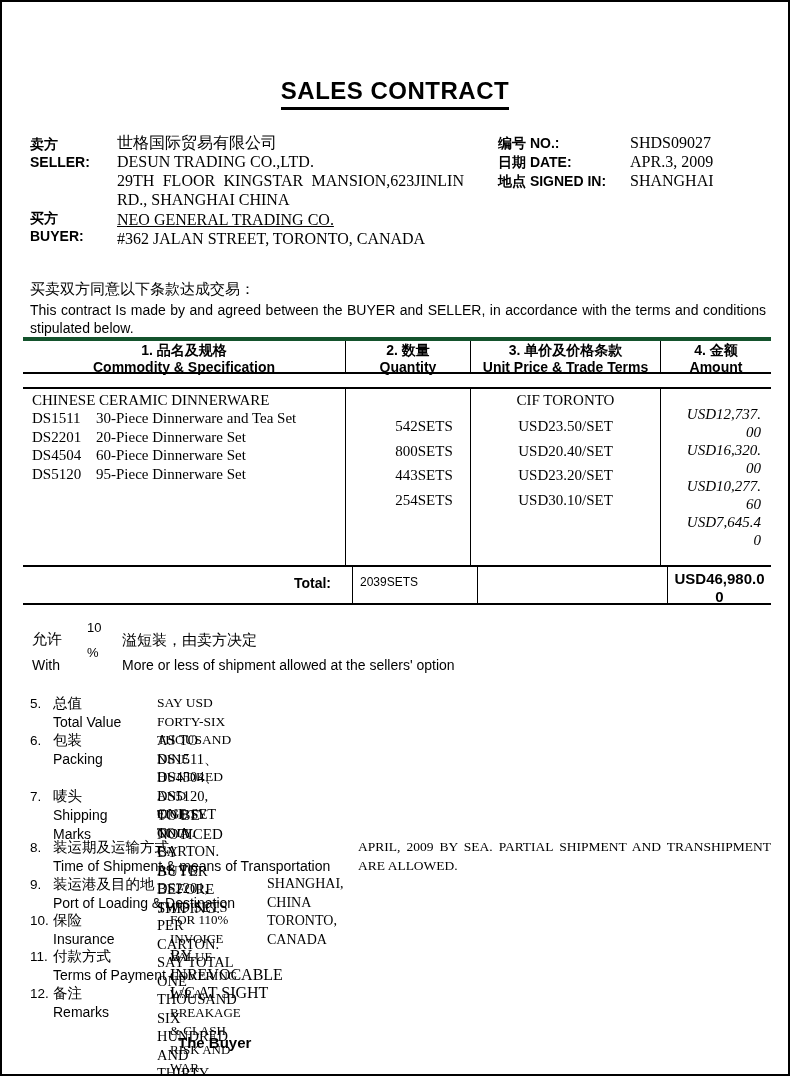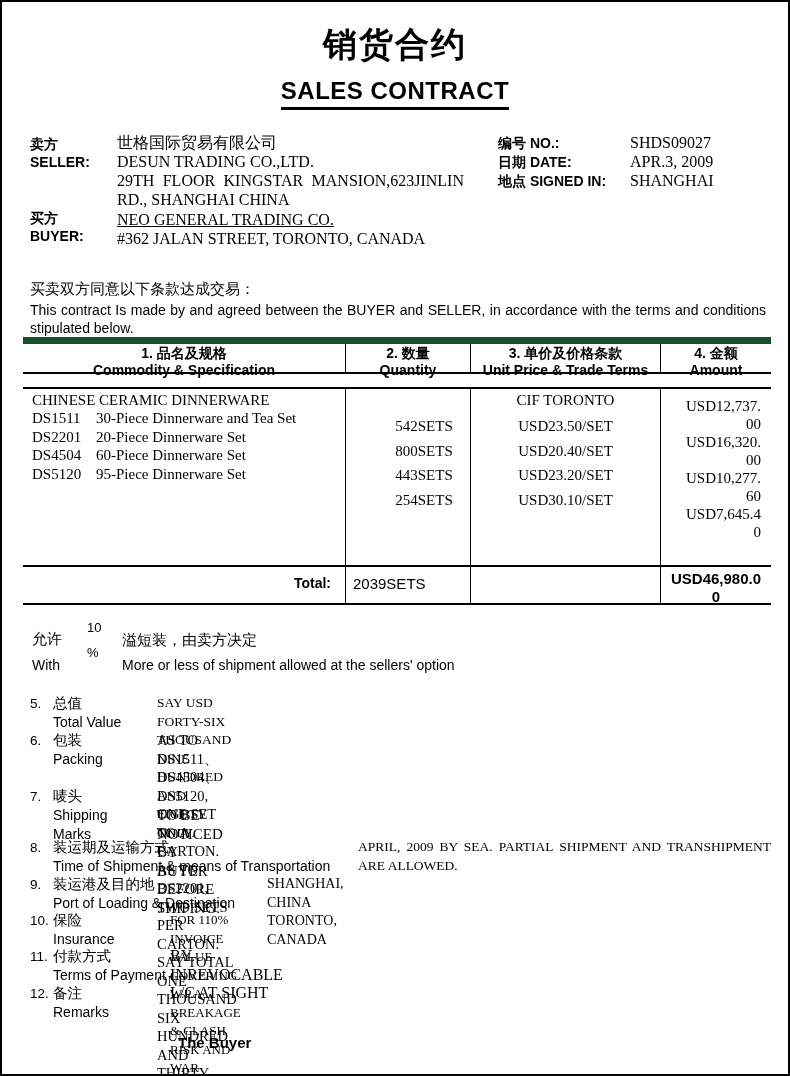--- a/index.html
+++ b/index.html
@@ -36,51 +36,51 @@
   .mrow .mv{font-size:16px;line-height:19px;}
   .m0{top:0;} .m1{top:19px;} .m2{top:38px;}
 
   
   .intro-cn{top:278px;left:28px;font-size:15px;line-height:18px;}
   .intro-en{top:299px;left:28px;width:736px;
     font:14px/18px "Liberation Sans",sans-serif;text-align:justify;}
 
   
   .tblh{top:335px;left:21px;width:748px;height:37px;display:flex;
-    border-top:7px solid #14532d;border-bottom:2px solid #000;box-sizing:border-box;}
+    border-top:4px solid #14532d;border-bottom:2px solid #000;box-sizing:border-box;}
   .hc{box-sizing:border-box;text-align:center;padding-top:1px;
     font:700 14px/16.5px "Liberation Sans",sans-serif;}
   .hc+.hc{border-left:1.5px solid #000;}
   .w1{width:322px;} .w2{width:125px;} .w3{width:190px;} .w4{width:111px;flex:1;}
 
   .tblb{top:385px;left:21px;width:748px;height:178px;display:flex;
     border-top:2px solid #000;box-sizing:border-box;}
   .bc{box-sizing:border-box;}
   .bc+.bc{border-left:1.5px solid #000;}
   .bc1{padding:2px 0 0 9px;font-size:15px;}
   .cat{line-height:18px;}
   .gitem{line-height:18.5px;}
   .gcode{display:inline-block;width:64px;}
   .bc2{text-align:center;padding-top:25px;padding-left:32px;}
   .qty{font-size:15px;line-height:24.6px;}
   .bc3{text-align:center;padding-top:2px;font-family:Liberation Serif, serif;}
   .tt{font-size:15px;line-height:18px;}
   .prices{margin-top:5px;}
   .price{font-size:15px;line-height:24.6px;}
-  .bc4{padding-top:8px;}
+  .bc4{padding-top:16px;font-style:italic;}
   .amt{width:80px;margin:0 10px 0 auto;text-align:right;
     word-break:break-all;font-size:15px;line-height:18px;}
 
   .tblt{top:563px;left:21px;width:748px;height:40px;display:flex;
     border-top:2px solid #000;border-bottom:2px solid #000;box-sizing:border-box;
     font-family:"Liberation Sans",sans-serif;}
   .tc{box-sizing:border-box;}
   .tc+.tc{border-left:1.5px solid #000;}
   .tc1{text-align:right;padding:8px 14px 0 0;font-weight:700;font-size:14px;}
-  .tc2{padding:8px 0 12px 7px;font-size:15px;}
+  .tc2{padding:8px 0 12px 7px;font-size:12px;margin-left:7px;}
   .tc4{padding-top:3px;}
   .tamt{width:94px;margin:0 auto;text-align:center;word-break:break-all;
     font-weight:700;font-size:15px;line-height:17.5px;}
 
   
   .allow{top:613px;left:28px;width:720px;height:60px;}
   .a-cn{position:absolute;left:2px;top:15px;font-size:15px;}
   .a-with{position:absolute;left:2px;top:42px;font:14px/16px "Liberation Sans",sans-serif;}
   .a-pct-num{position:absolute;left:57px;top:5px;font:13px/15px "Liberation Sans",sans-serif;}
   .a-pct-sign{position:absolute;left:57px;top:30px;font:13px/15px "Liberation Sans",sans-serif;}
@@ -108,21 +108,20 @@
   
   .sig{font:700 15px/18px "Liberation Sans",sans-serif;}
   .sig-buyer{left:176px;top:1032px;}
   .sig-seller{left:550px;top:1072px;}
 </style>
 </head>
 <body>
 
 <div class="page">
 
-  <div class="abs title-cn">销货合约</div>
   <div class="abs title-en-wrap">
     <span class="title-en">SALES CONTRACT</span>
   </div>
 
   <div class="abs parties">
     <div class="plabel lab-seller-cn">卖方</div>
     <div class="plabel lab-seller-en">SELLER:</div>
     <div class="pval v-comp-cn">世格国际贸易有限公司</div>
     <div class="pval v-comp-en">DESUN TRADING CO.,LTD.</div>
     <div class="pval v-addr">29TH FLOOR KINGSTAR MANSION,623JINLIN RD., SHANGHAI CHINA</div>

